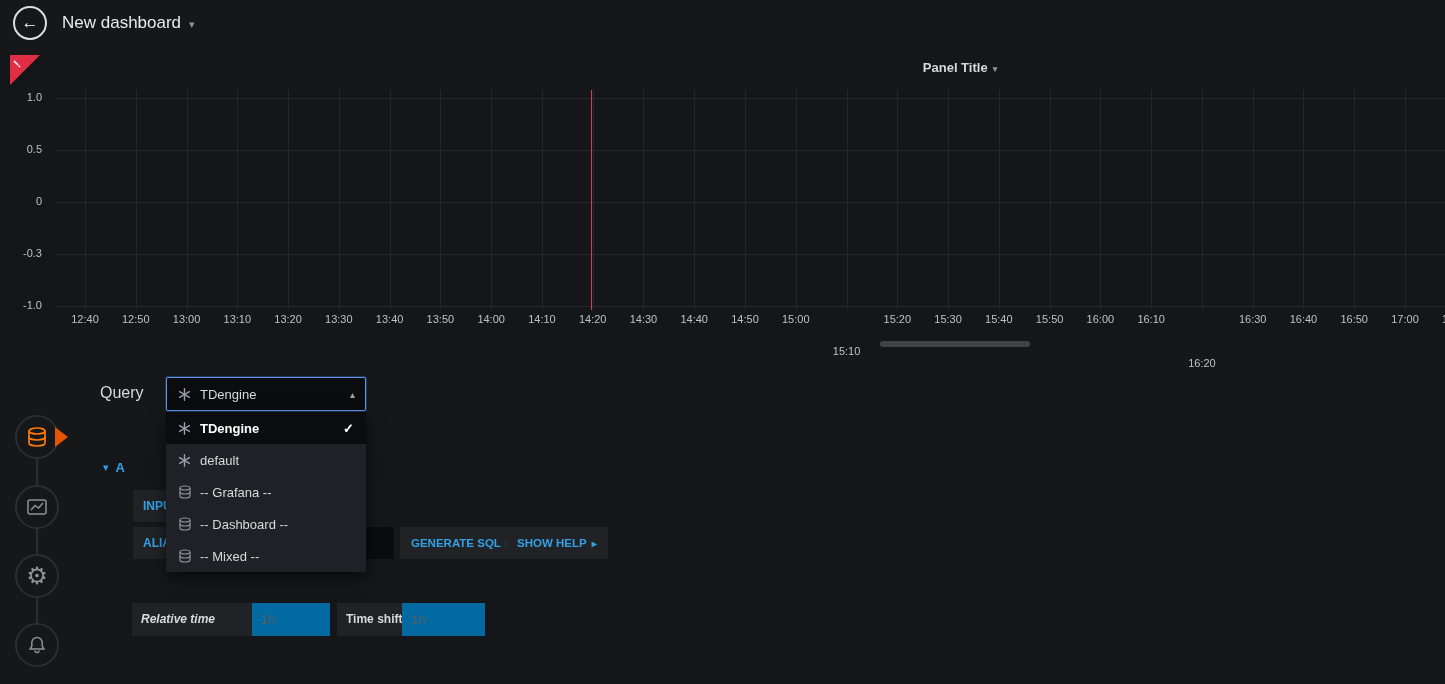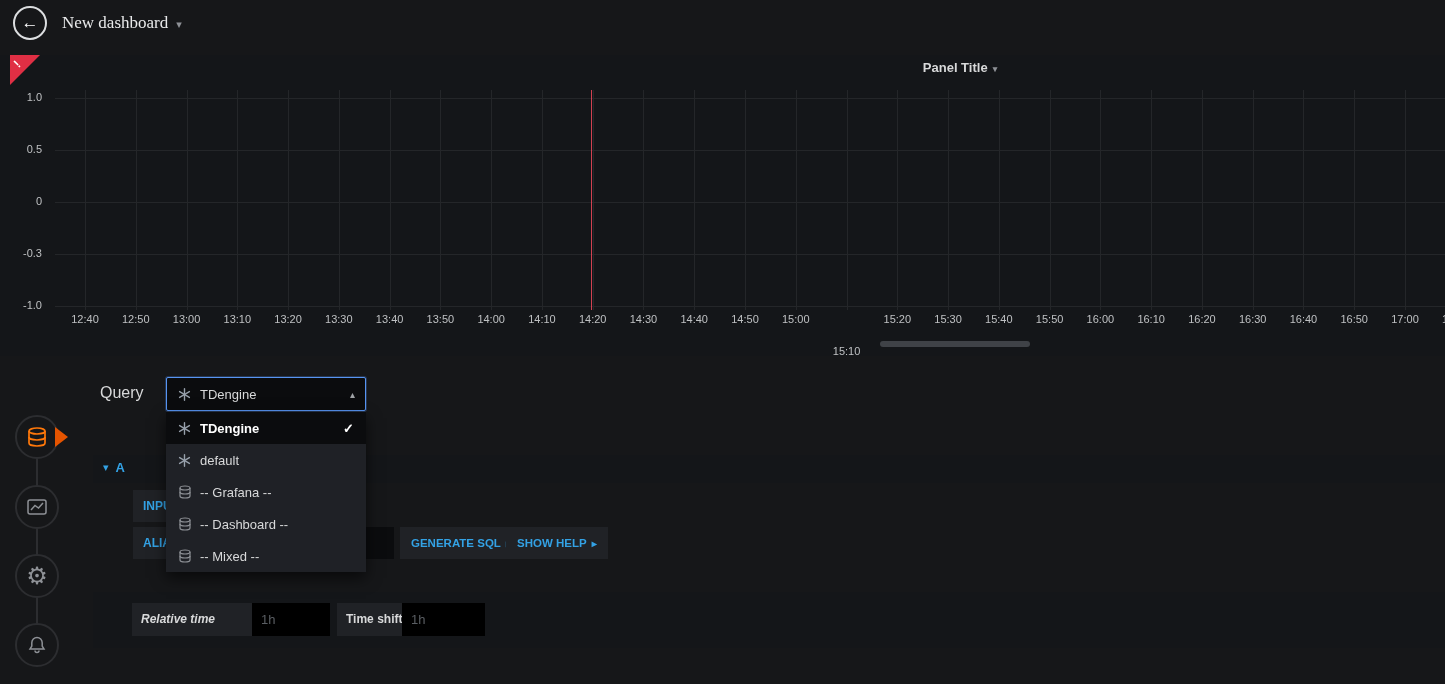--- a/index.html
+++ b/index.html
@@ -9,21 +9,21 @@
     color:#d8d9da;-webkit-font-smoothing:antialiased;
   }
   
   .navbar{position:absolute;left:0;top:0;width:100%;height:50px;background:#161719;}
   .back-btn{
     position:absolute;left:13px;top:6px;width:34px;height:34px;border-radius:50%;
     border:2px solid #dcdee0;display:flex;align-items:center;justify-content:center;
     cursor:pointer;box-sizing:border-box;
   }
   .back-btn span{font-size:17px;color:#ffffff;line-height:1;margin-top:-1px;}
-  .dash-title{position:absolute;left:62px;top:13px;display:flex;align-items:center;cursor:pointer;font-family:Liberation Serif, serif;}
+  .dash-title{position:absolute;left:62px;top:13px;display:flex;align-items:center;cursor:pointer;}
   .dash-title .t{font-size:17px;font-weight:500;color:#e9eaeb;}
   .dash-title .c{font-size:11px;color:#8e9196;margin-left:8px;margin-top:3px;}
   
   .panel-bg{position:absolute;left:0;top:55px;width:1445px;height:301px;background:#141619;}
   .error-corner{position:absolute;left:10px;top:55px;width:0;height:0;z-index:6;
     border-top:30px solid #e02f44;border-right:30px solid transparent;cursor:pointer;}
   .error-corner .excl{
     position:absolute;left:5px;top:-28px;color:#fff;font-weight:bold;font-size:12px;
     transform:rotate(-45deg);
   }
@@ -93,21 +93,21 @@
     position:absolute;height:32px;background:#202226;display:flex;align-items:center;z-index:3;
     padding:0 11px;cursor:pointer;font-size:11.5px;font-weight:700;color:#33a2e5;white-space:nowrap;
   }
   .q-btn .mini-caret{font-size:10px;margin-left:5px;}
   .options-strip{position:absolute;left:93px;top:592px;width:1352px;height:56px;background:#141619;z-index:2;}
   .opt-label{
     position:absolute;top:603px;height:33px;line-height:33px;background:#202226;color:#d8d9da;
     font-size:12px;font-weight:700;padding:0 9px;box-sizing:border-box;white-space:nowrap;z-index:3;
   }
   .opt-input{
-    position:absolute;top:603px;height:33px;background:#000000;border:none;box-sizing:border-box;
+    position:absolute;top:603px;height:33px;background:#0369a1;border:none;box-sizing:border-box;
     color:#d8d9da;font-size:13px;padding:0 9px;z-index:3;font-family:"Liberation Sans",sans-serif;
   }
   .opt-input::placeholder,.alias-input::placeholder{color:#5a5e63;opacity:1;}
 </style>
 </head>
 <body>
 
 <div class="app">
 
   <div class="navbar">
@@ -160,21 +160,21 @@
       <div class="xtick" style="left: 926.077px;">15:30</div>
       <div class="vgrid" style="left: 998.846px;"></div>
       <div class="xtick" style="left: 976.846px;">15:40</div>
       <div class="vgrid" style="left: 1049.62px;"></div>
       <div class="xtick" style="left: 1027.62px;">15:50</div>
       <div class="vgrid" style="left: 1100.38px;"></div>
       <div class="xtick" style="left: 1078.38px;">16:00</div>
       <div class="vgrid" style="left: 1151.15px;"></div>
       <div class="xtick" style="left: 1129.15px;">16:10</div>
       <div class="vgrid" style="left: 1201.92px;"></div>
-      <div class="xtick" style="left: 1179.92px;">16:20</div>
+      <div class="xtick" style="left: 1179.92px; margin-top: 44px;">16:20</div>
       <div class="vgrid" style="left: 1252.69px;"></div>
       <div class="xtick" style="left: 1230.69px;">16:30</div>
       <div class="vgrid" style="left: 1303.46px;"></div>
       <div class="xtick" style="left: 1281.46px;">16:40</div>
       <div class="vgrid" style="left: 1354.23px;"></div>
       <div class="xtick" style="left: 1332.23px;">16:50</div>
       <div class="vgrid" style="left: 1405px;"></div>
       <div class="xtick" style="left: 1383px;">17:00</div>
       <div class="xtick" style="left: 1433.77px;">17:10</div>
       <div class="hgrid" style="top: 98px;"></div>

